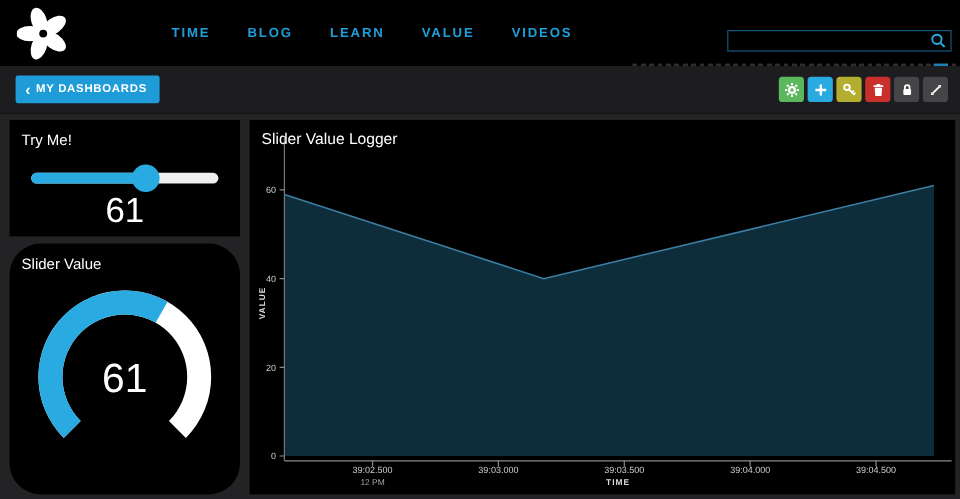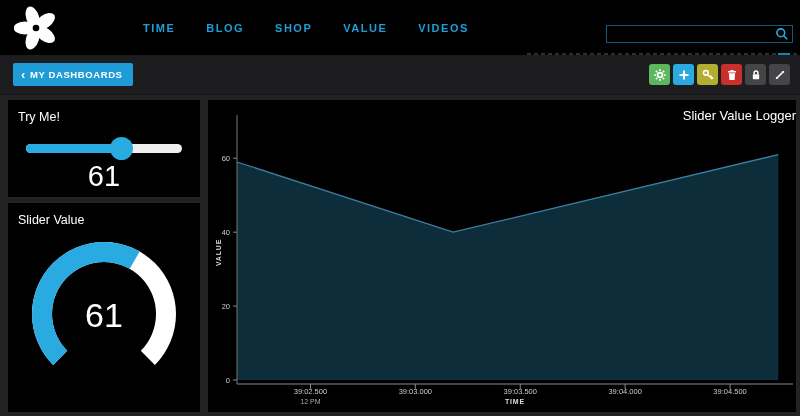--- a/index.html
+++ b/index.html
@@ -42,26 +42,26 @@
 
   
   .panel-slider { height:97px; }
   .slider-wrap { margin:20px 18px 0; position:relative; height:9px; background:#efefef; border-radius:5px; }
   .slider-fill { position:absolute; left:0; top:0; bottom:0; background:#29abe2; border-radius:5px 0 0 5px; }
   .slider-thumb { position:absolute; top:-7px; width:23px; height:23px; border-radius:50%;
     background:#29abe2; cursor:pointer; }
   .slider-value { text-align:center; color:#fff; font-size:29px; margin-top:7px; }
 
   
-  .panel-gauge { flex:1; }
+  .panel-gauge { flex:1;border-radius:26px; }
   .gauge-svg { display:block; margin-top:3px; }
   .gauge-num { fill:#fff; font-size:34px; font-family:"Liberation Sans",sans-serif; text-anchor:middle; }
 
   
-  .panel-chart { flex:1;text-align:right; }
+  .panel-chart { flex:1; }
   .panel-chart .panel-title { position:relative; z-index:2; font-size:13px; padding:8px 0 0 10px; }
   #chart-svg { position:absolute; inset:0; z-index:1; }
 </style>
 </head>
 <body>
 
 <div class="topnav">
   <a class="logo" href="#">
     <svg width="44" height="46" viewBox="-24 -24 48 48">
       <g fill="#fff" transform="rotate(-18)">
@@ -70,21 +70,21 @@
         <ellipse cx="0" cy="-12" rx="7" ry="12.5" transform="rotate(144)"></ellipse>
         <ellipse cx="0" cy="-12" rx="7" ry="12.5" transform="rotate(216)"></ellipse>
         <ellipse cx="0" cy="-12" rx="7" ry="12.5" transform="rotate(288)"></ellipse>
       </g>
       <circle r="3.6" fill="#000"></circle>
     </svg>
   </a>
   <nav class="nav-links" id="nav-links">
       <a href="#" class="nav-link">TIME</a>
       <a href="#" class="nav-link">BLOG</a>
-      <a href="#" class="nav-link">SHOP</a>
+      <a href="#" class="nav-link">LEARN</a>
       <a href="#" class="nav-link">VALUE</a>
       <a href="#" class="nav-link">VIDEOS</a>
     </nav>
   <div class="search">
     <input type="text" placeholder="" style="">
     <svg width="14" height="14" viewBox="0 0 14 14">
       <circle cx="5.8" cy="5.8" r="3.9" fill="none" stroke="#29abe2" stroke-width="1.6"></circle>
       <path d="M8.8 8.8l3.4 3.4" stroke="#29abe2" stroke-width="1.6"></path>
     </svg>
   </div>

